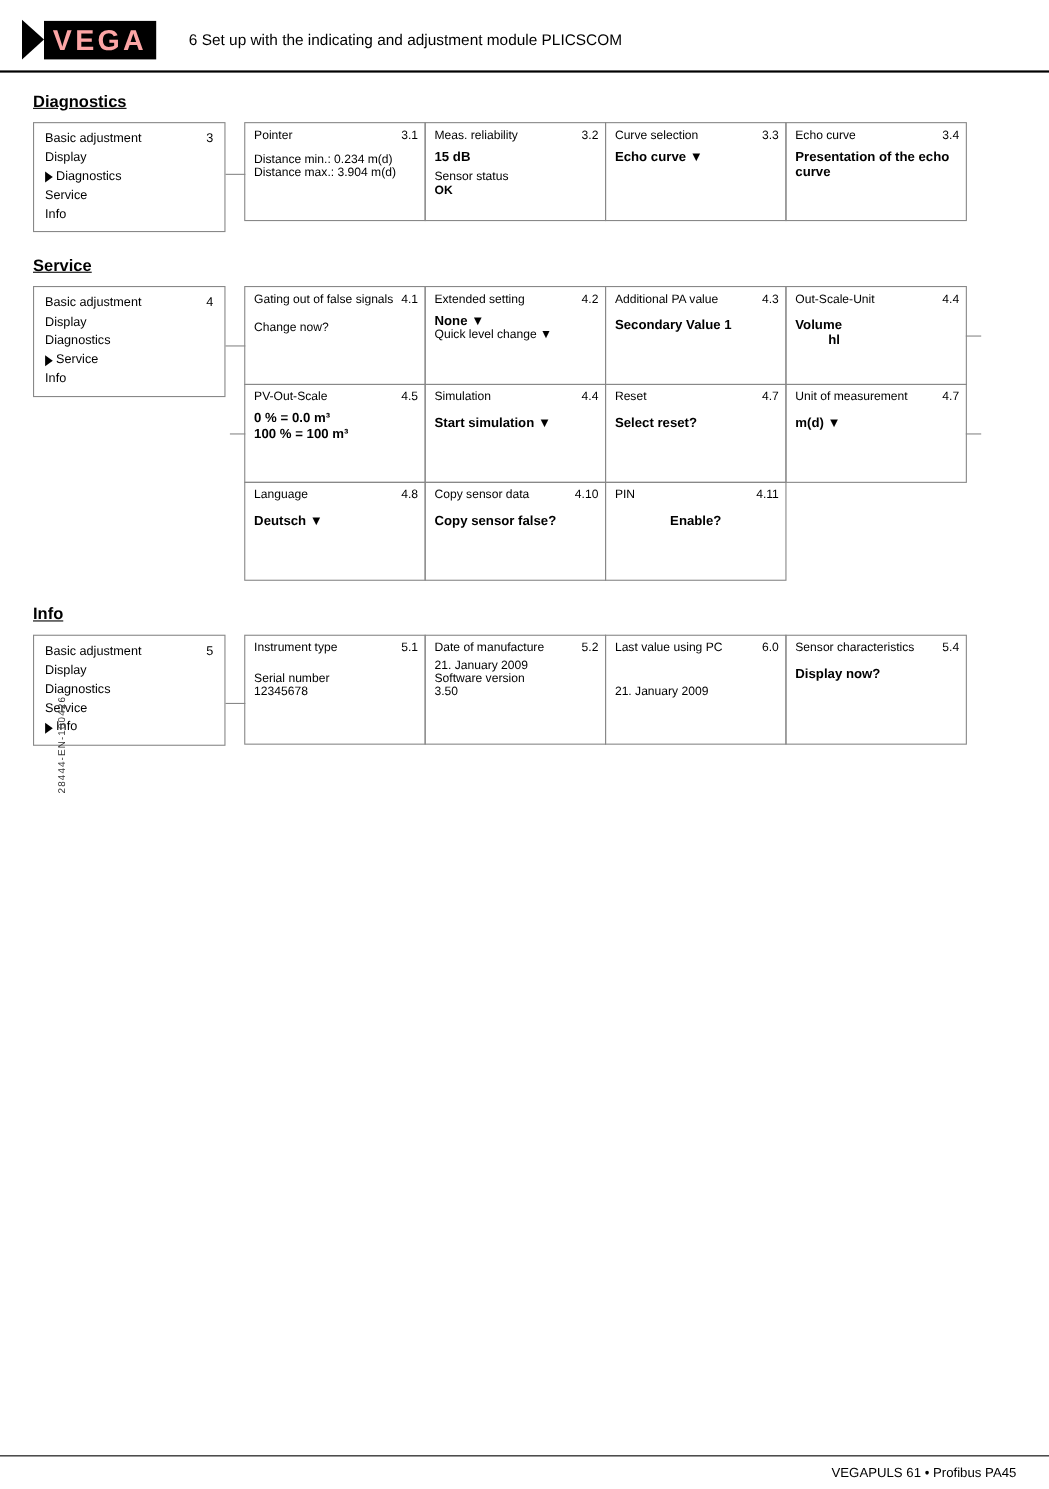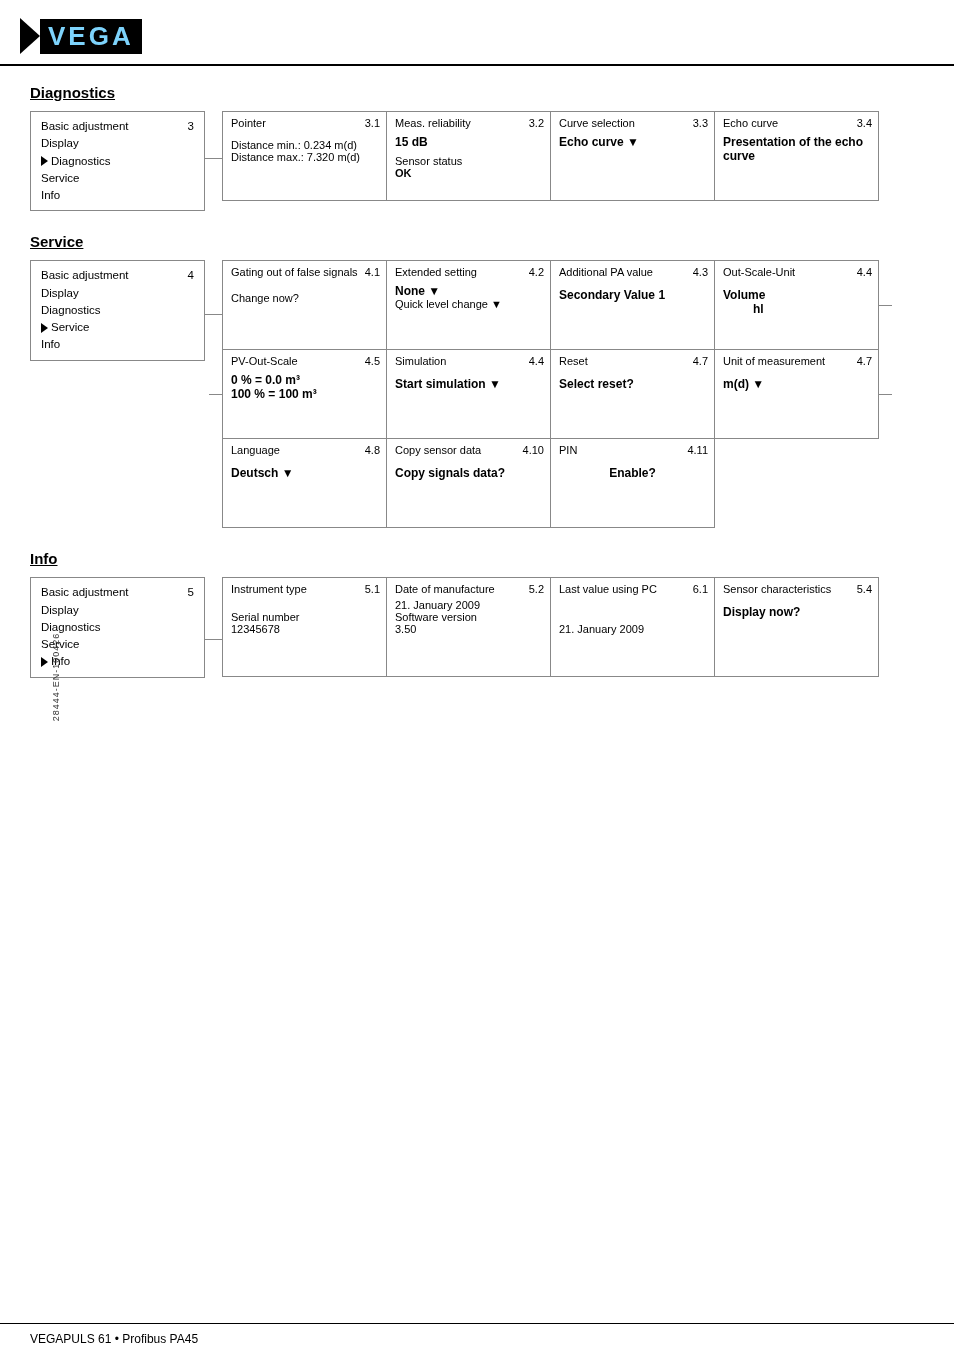--- a/index.html
+++ b/index.html
@@ -24,21 +24,21 @@
     .logo {
       font-size: 28px;
       font-weight: 900;
       letter-spacing: 2px;
       margin-right: 30px;
       display: flex;
       align-items: center;
     }
     .logo-box {
       background: #000;
-      color: #7dd3fc;
+      color: #fca5a5;
       padding: 2px 8px;
       font-size: 26px;
       font-weight: 900;
       letter-spacing: 3px;
     }
     .logo-triangle {
       width: 0;
       height: 0;
       border-top: 18px solid transparent;
       border-bottom: 18px solid transparent;
@@ -144,20 +144,21 @@
     }
   </style>
 </head>
 <body>
 
 <div class="header">
   <div class="logo">
     <div class="logo-triangle"></div>
     <div class="logo-box">VEGA</div>
   </div>
+  <div class="header-title">6   Set up with the indicating and adjustment module PLICSCOM</div>
 </div>
 
 <div class="main">
 
   <div class="section">
     <div class="section-title">Diagnostics</div>
     <div class="section-layout">
 
       <div style="display:flex; align-items:flex-start;">
         <div class="menu-box">
@@ -183,21 +184,21 @@
         <div class="h-connector" style="margin-top:47px;"></div>
       </div>
 
       <div class="boxes-row">
 
         <div class="info-box">
           <span class="box-number">3.1</span>
           <div class="box-label">Pointer</div>
           <div style="margin-top:10px; font-size:11px;">
             <div>Distance min.: 0.234 m(d)</div>
-            <div>Distance max.: 7.320 m(d)</div>
+            <div>Distance max.: 3.904 m(d)</div>
           </div>
         </div>
 
         <div class="info-box">
           <span class="box-number">3.2</span>
           <div class="box-label">Meas. reliability</div>
           <div class="box-value">15 dB</div>
           <div style="margin-top:6px; font-size:11px;">
             <div>Sensor status</div>
             <div style="font-weight:bold;">OK</div>
@@ -323,21 +324,21 @@
             <span class="box-number">4.8</span>
             <div class="box-label">Language</div>
             <div style="margin-top:10px;">
               <div style="font-weight:bold; font-size:12px;">Deutsch ▼</div>
             </div>
           </div>
           <div class="info-box">
             <span class="box-number">4.10</span>
             <div class="box-label">Copy sensor data</div>
             <div style="margin-top:10px;">
-              <div style="font-weight:bold; font-size:12px;">Copy signals data?</div>
+              <div style="font-weight:bold; font-size:12px;">Copy sensor false?</div>
             </div>
           </div>
           <div class="info-box">
             <span class="box-number">4.11</span>
             <div class="box-label">PIN</div>
             <div style="margin-top:10px;">
               <div style="font-weight:bold; font-size:12px;text-align:center;">Enable?</div>
             </div>
           </div>
 
@@ -389,21 +390,21 @@
           <span class="box-number">5.2</span>
           <div class="box-label">Date of manufacture</div>
           <div style="margin-top:4px; font-size:11px;">
             <div>21. January 2009</div>
             <div>Software version</div>
             <div>3.50</div>
           </div>
         </div>
 
         <div class="info-box" style="min-height:100px;">
-          <span class="box-number">6.1</span>
+          <span class="box-number">6.0</span>
           <div class="box-label">Last value using PC</div>
           <div style="margin-top:28px; font-size:11px;">
             <div>21. January 2009</div>
           </div>
         </div>
 
         <div class="info-box" style="min-height:100px;">
           <span class="box-number">5.4</span>
           <div class="box-label">Sensor characteristics</div>
           <div style="margin-top:10px;">
@@ -411,16 +412,16 @@
           </div>
         </div>
       </div>
     </div>
   </div>
 
 </div>
 
 <div style="position:absolute; left:12px; top:50%; transform:translateY(-50%) rotate(-90deg); font-size:9px; letter-spacing:1px; white-space:nowrap; color:#333;">28444-EN-100426</div>
 
-<div style="position:absolute; bottom:0; left:0; right:0; border-top:1px solid #000; padding:8px 30px; display:flex; justify-content:flex-start; align-items:center; font-size:12px;">
+<div style="position:absolute; bottom:0; left:0; right:0; border-top:1px solid #000; padding:8px 30px; display:flex; justify-content:flex-end; align-items:center; font-size:12px;">
   <span>VEGAPULS 61 • Profibus PA</span>
   <span>45</span>
 </div>
 
 </body></html>

